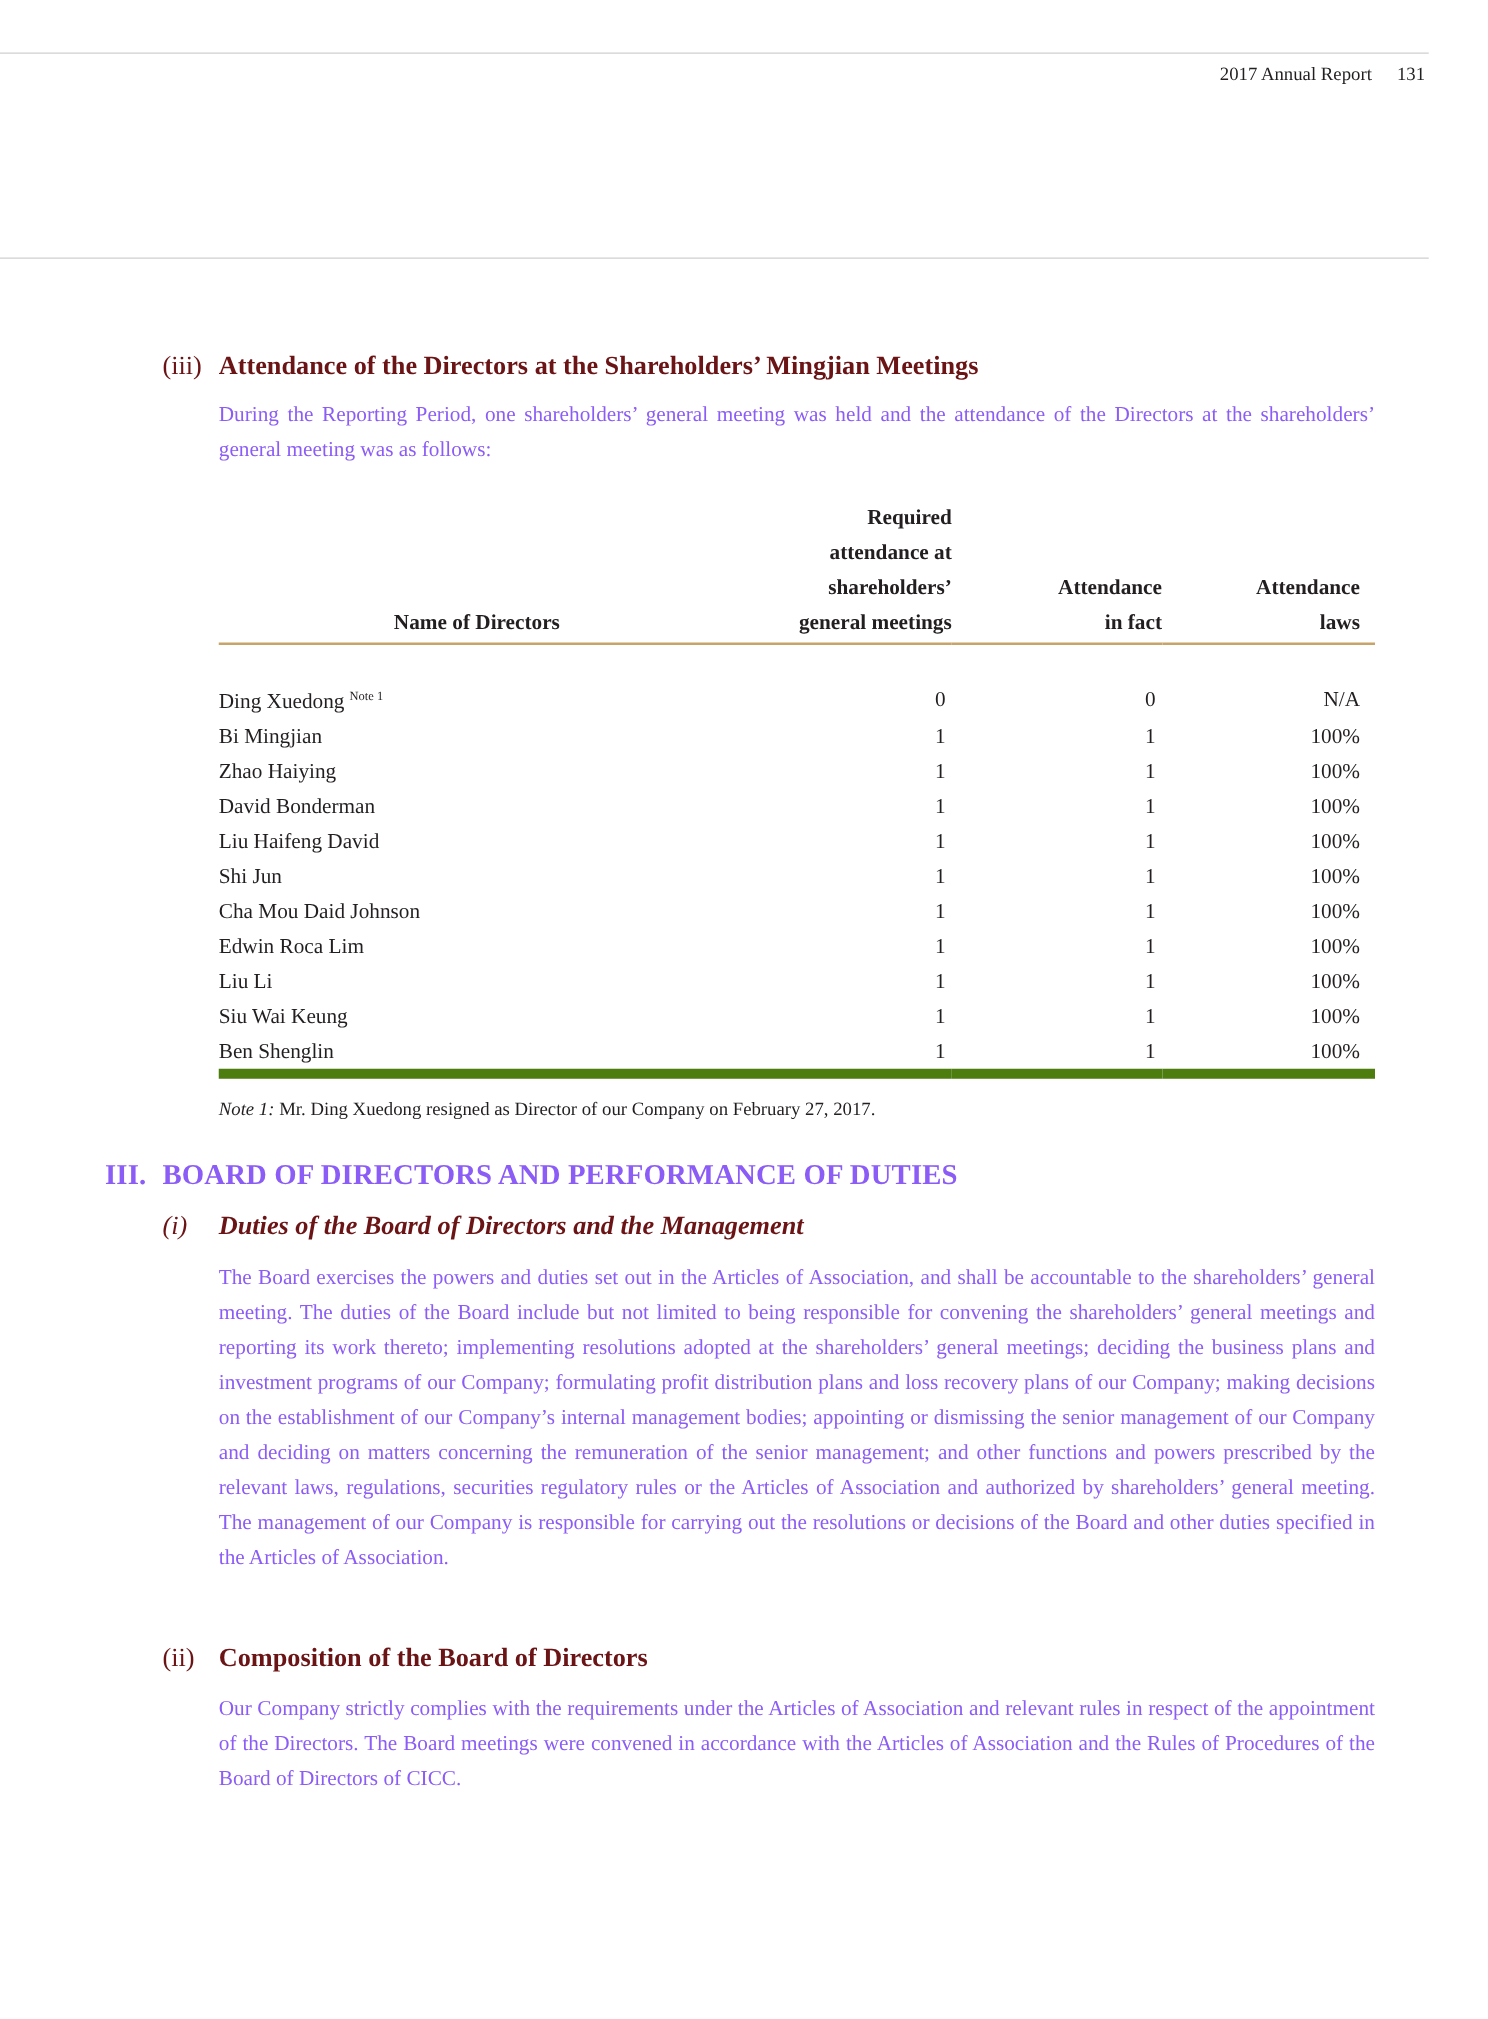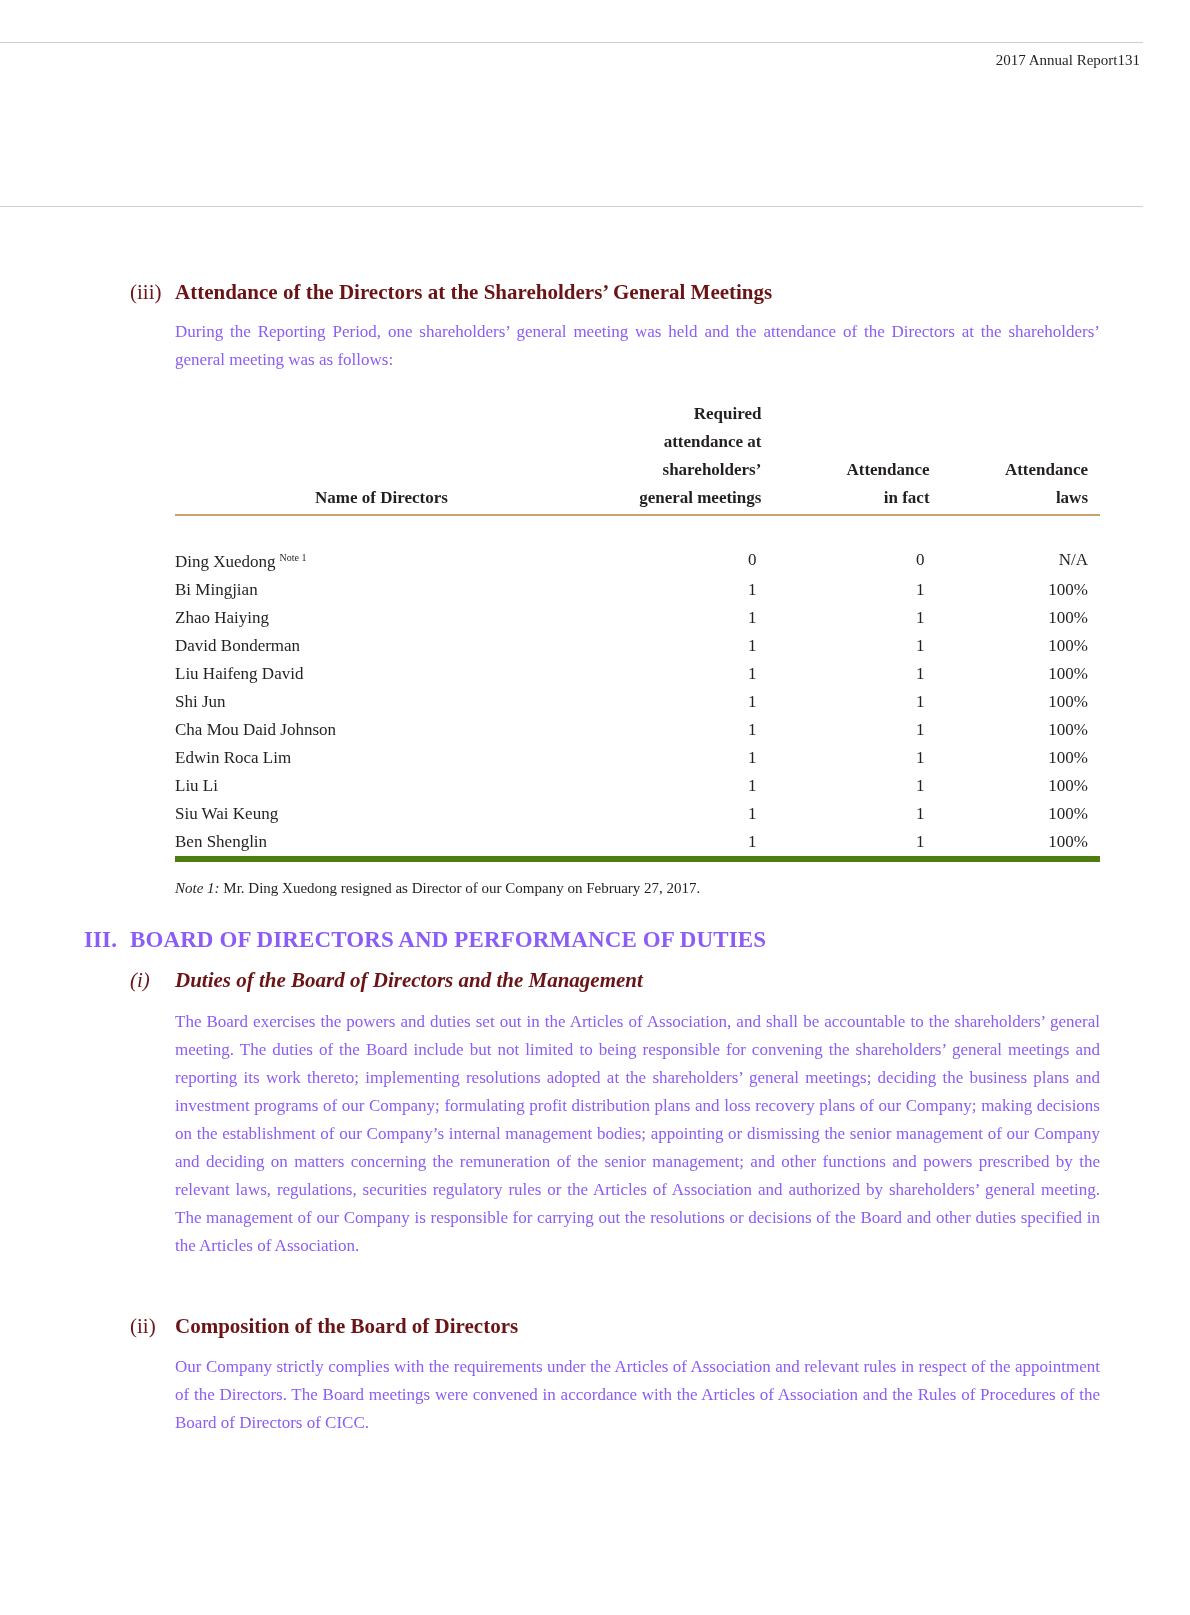--- a/index.html
+++ b/index.html
@@ -8,21 +8,21 @@
     font-family: "Liberation Serif", "DejaVu Serif", serif;
     color: #231f20;
   }
   .rule { position: absolute; left: 0; width: 1143px; height: 1px; background: #cfcfcf; }
   .rule.top { top: 42px; }
   .rule.mid { top: 206px; }
   .running-head {
     position: absolute; top: 52px; right: 50px;
     font-size: 15px; color: #231f20;
   }
-  .running-head .pn { }
+  .running-head .pn { margin-left: 20px; }
 
   .sub-heading {
     position: absolute; left: 130px; font-size: 21px; font-weight: bold; color: #6b1416;
     white-space: nowrap;
   }
   .sub-heading .num { display: inline-block; width: 45px; color: #6b1416; font-weight: normal; }
 
   .main-heading {
     position: absolute; left: 84px; top: 927px; font-size: 23px; font-weight: bold;
     color: #8b5cf6; letter-spacing: 0.1px; white-space: nowrap;
@@ -45,39 +45,39 @@
   table.att th.c0 { text-align: center; width: 420px; }
   table.att th.c1 { text-align: right; width: 175px; padding-right: 0; margin-top: 36px; }
   table.att th.c2 { text-align: right; width: 170px; }
   table.att th.c3 { text-align: right; width: 160px; padding-right: 12px; }
   table.att tr.spacer td { height: 28px; padding: 0; }
   table.att td { line-height: 28px; padding: 0; }
   table.att td.c0 { text-align: left; }
   table.att td.c1 { text-align: right; padding-right: 5px; }
   table.att td.c2 { text-align: right; padding-right: 5px; }
   table.att td.c3 { text-align: right; padding-right: 12px; }
-  table.att tr.last td { border-bottom: 6px solid #4d7c0f; }
+  table.att tr.last td { border-bottom: 8px solid #4d7c0f; }
   sup.note { font-size: 10px; vertical-align: 6px; margin-left: 4px; }
 
   .footnote {
     position: absolute; left: 175px; top: 880px; font-size: 15px; color: #231f20;
   }
   .footnote em { font-style: italic; }
 </style>
 </head>
 <body>
 
 <div class="rule top"></div>
 <div class="running-head">
   <span>2017 Annual Report</span><span class="pn">131</span>
 </div>
 <div class="rule mid"></div>
 
 <div class="sub-heading" style="top:280px;">
-  <span class="num">(iii)</span><span>Attendance of the Directors at the Shareholders’ General Meetings</span>
+  <span class="num">(iii)</span><span>Attendance of the Directors at the Shareholders’ Mingjian Meetings</span>
 </div>
 <div class="para" style="top:318px;">During the Reporting Period, one shareholders’ general meeting was held and the attendance of the Directors at the shareholders’ general meeting was as follows:</div>
 
 <table class="att">
   <thead>
     <tr>
       <th class="c0"><span>Name of Directors</span></th>
       <th class="c1">
         <div>Required</div>
         <div>attendance at</div>

